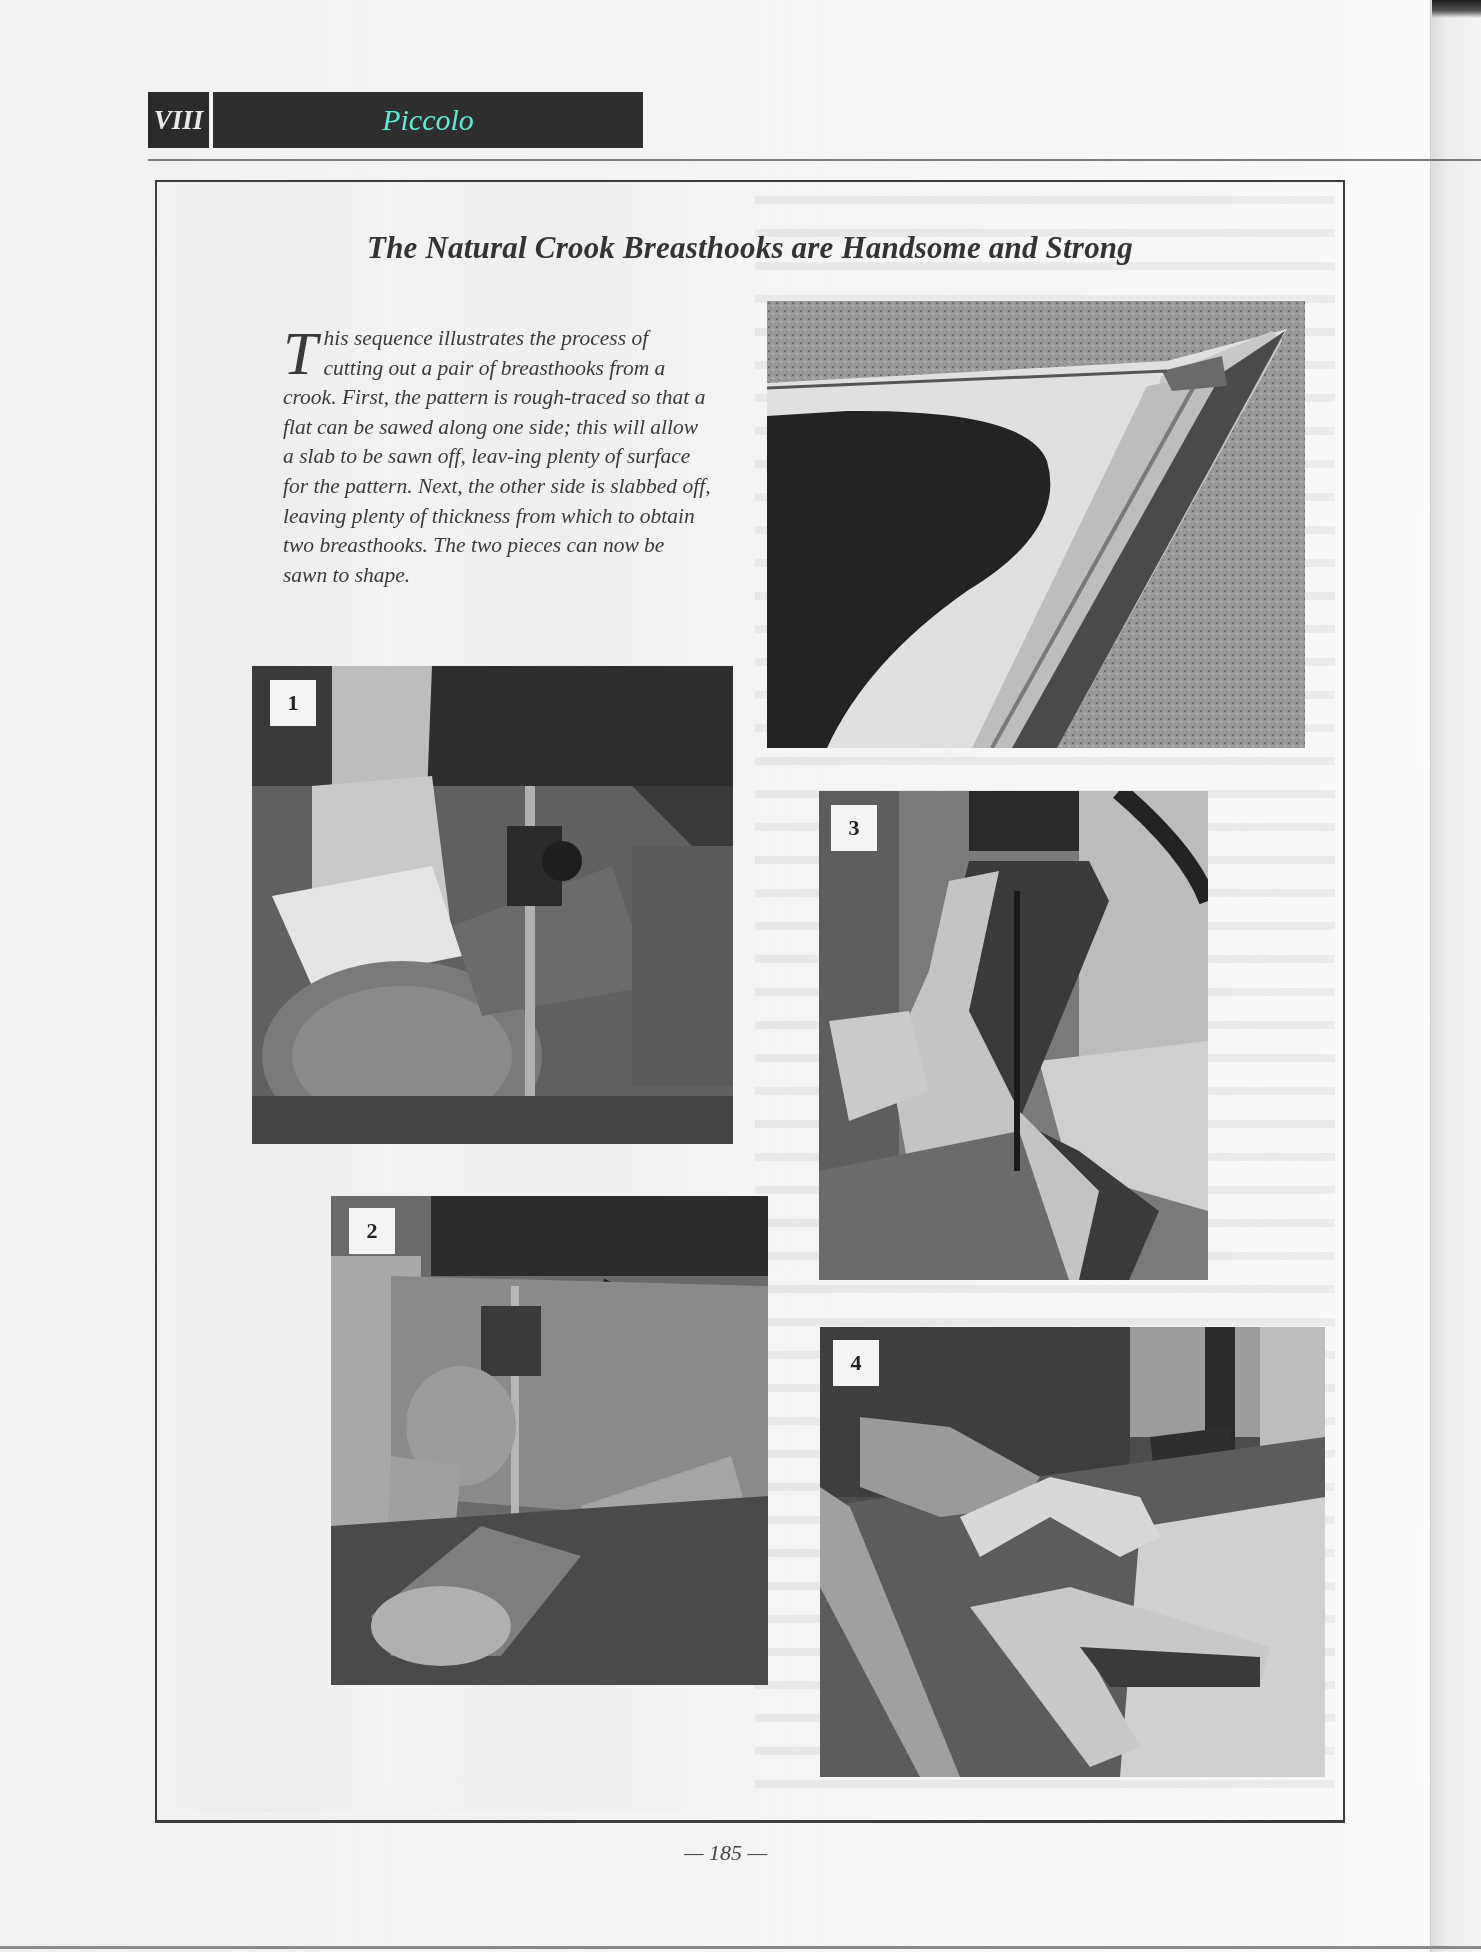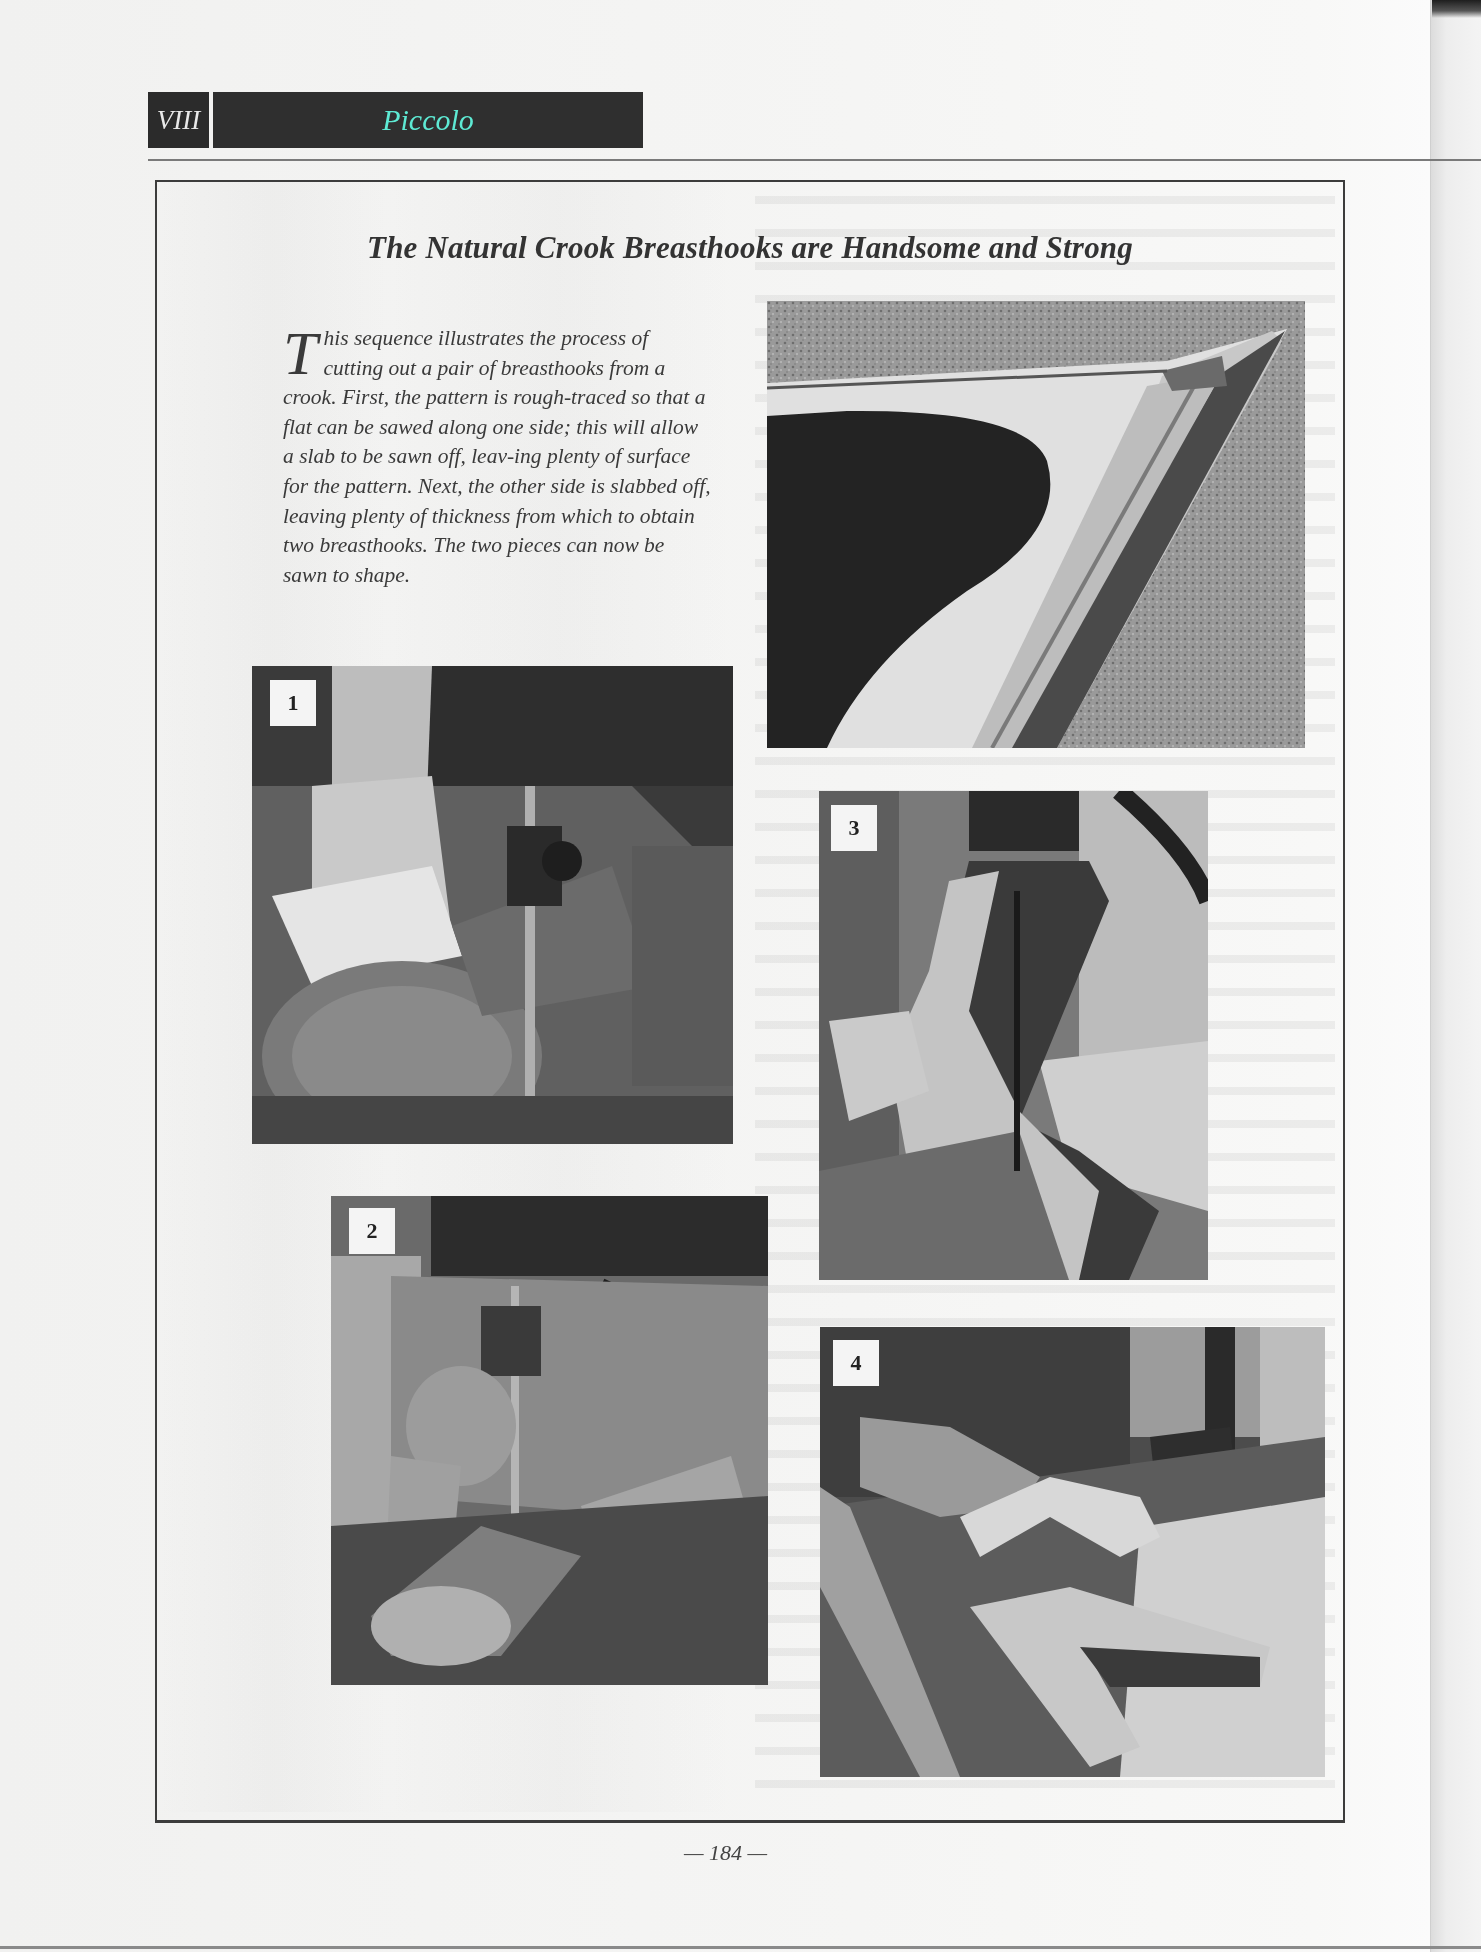--- a/index.html
+++ b/index.html
@@ -22,21 +22,21 @@
     background: linear-gradient(180deg, #1e1e1e 0%, #555 60%, rgba(200,200,200,0) 100%);
   }
   .bottom-rule {
     position: absolute; left: 0; top: 1946px; width: 1481px; height: 3px; background: #8a8a8a;
   }
   
   .chapter-box {
     position: absolute; left: 148px; top: 92px; width: 61px; height: 56px;
     background: #2b2b2b; color: #e9e9e9;
     font-family: "Liberation Serif", serif; font-style: italic; font-size: 27px;
-    display: flex; align-items: center; justify-content: center;
+    display: flex; align-items: center; justify-content: center; font-weight: bold;
   }
   .chapter-bar {
     position: absolute; left: 213px; top: 92px; width: 430px; height: 56px;
     background: #2f2f2f; color: #5eead4;
     font-family: "Liberation Serif", serif; font-style: italic; font-size: 30px;
     display: flex; align-items: center; justify-content: center;
   }
   .header-rule {
     position: absolute; left: 148px; top: 159px; width: 1333px; height: 2px; background: #7a7a7a;
   }
@@ -204,14 +204,14 @@
 
     <polygon points="140,190 230,150 320,170 340,210 300,230 230,190 160,230" fill="#d8d8d8"></polygon>
 
     <polygon points="150,280 250,260 450,320 440,360 330,330 270,330 320,420 270,440" fill="#c8c8c8"></polygon>
     <polygon points="260,320 440,330 440,360 290,360" fill="#3a3a3a"></polygon>
     <polygon points="0,160 30,180 140,450 100,450 0,260" fill="#a0a0a0"></polygon>
   </svg>
   <div class="photo-label" style="left:13px; top:13px;">4</div>
 </div>
 
-<div class="page-number"><span>— 184 —</span></div>
+<div class="page-number"><span>— 185 —</span></div>
 <div class="bottom-rule"></div>
 
 </body></html>

